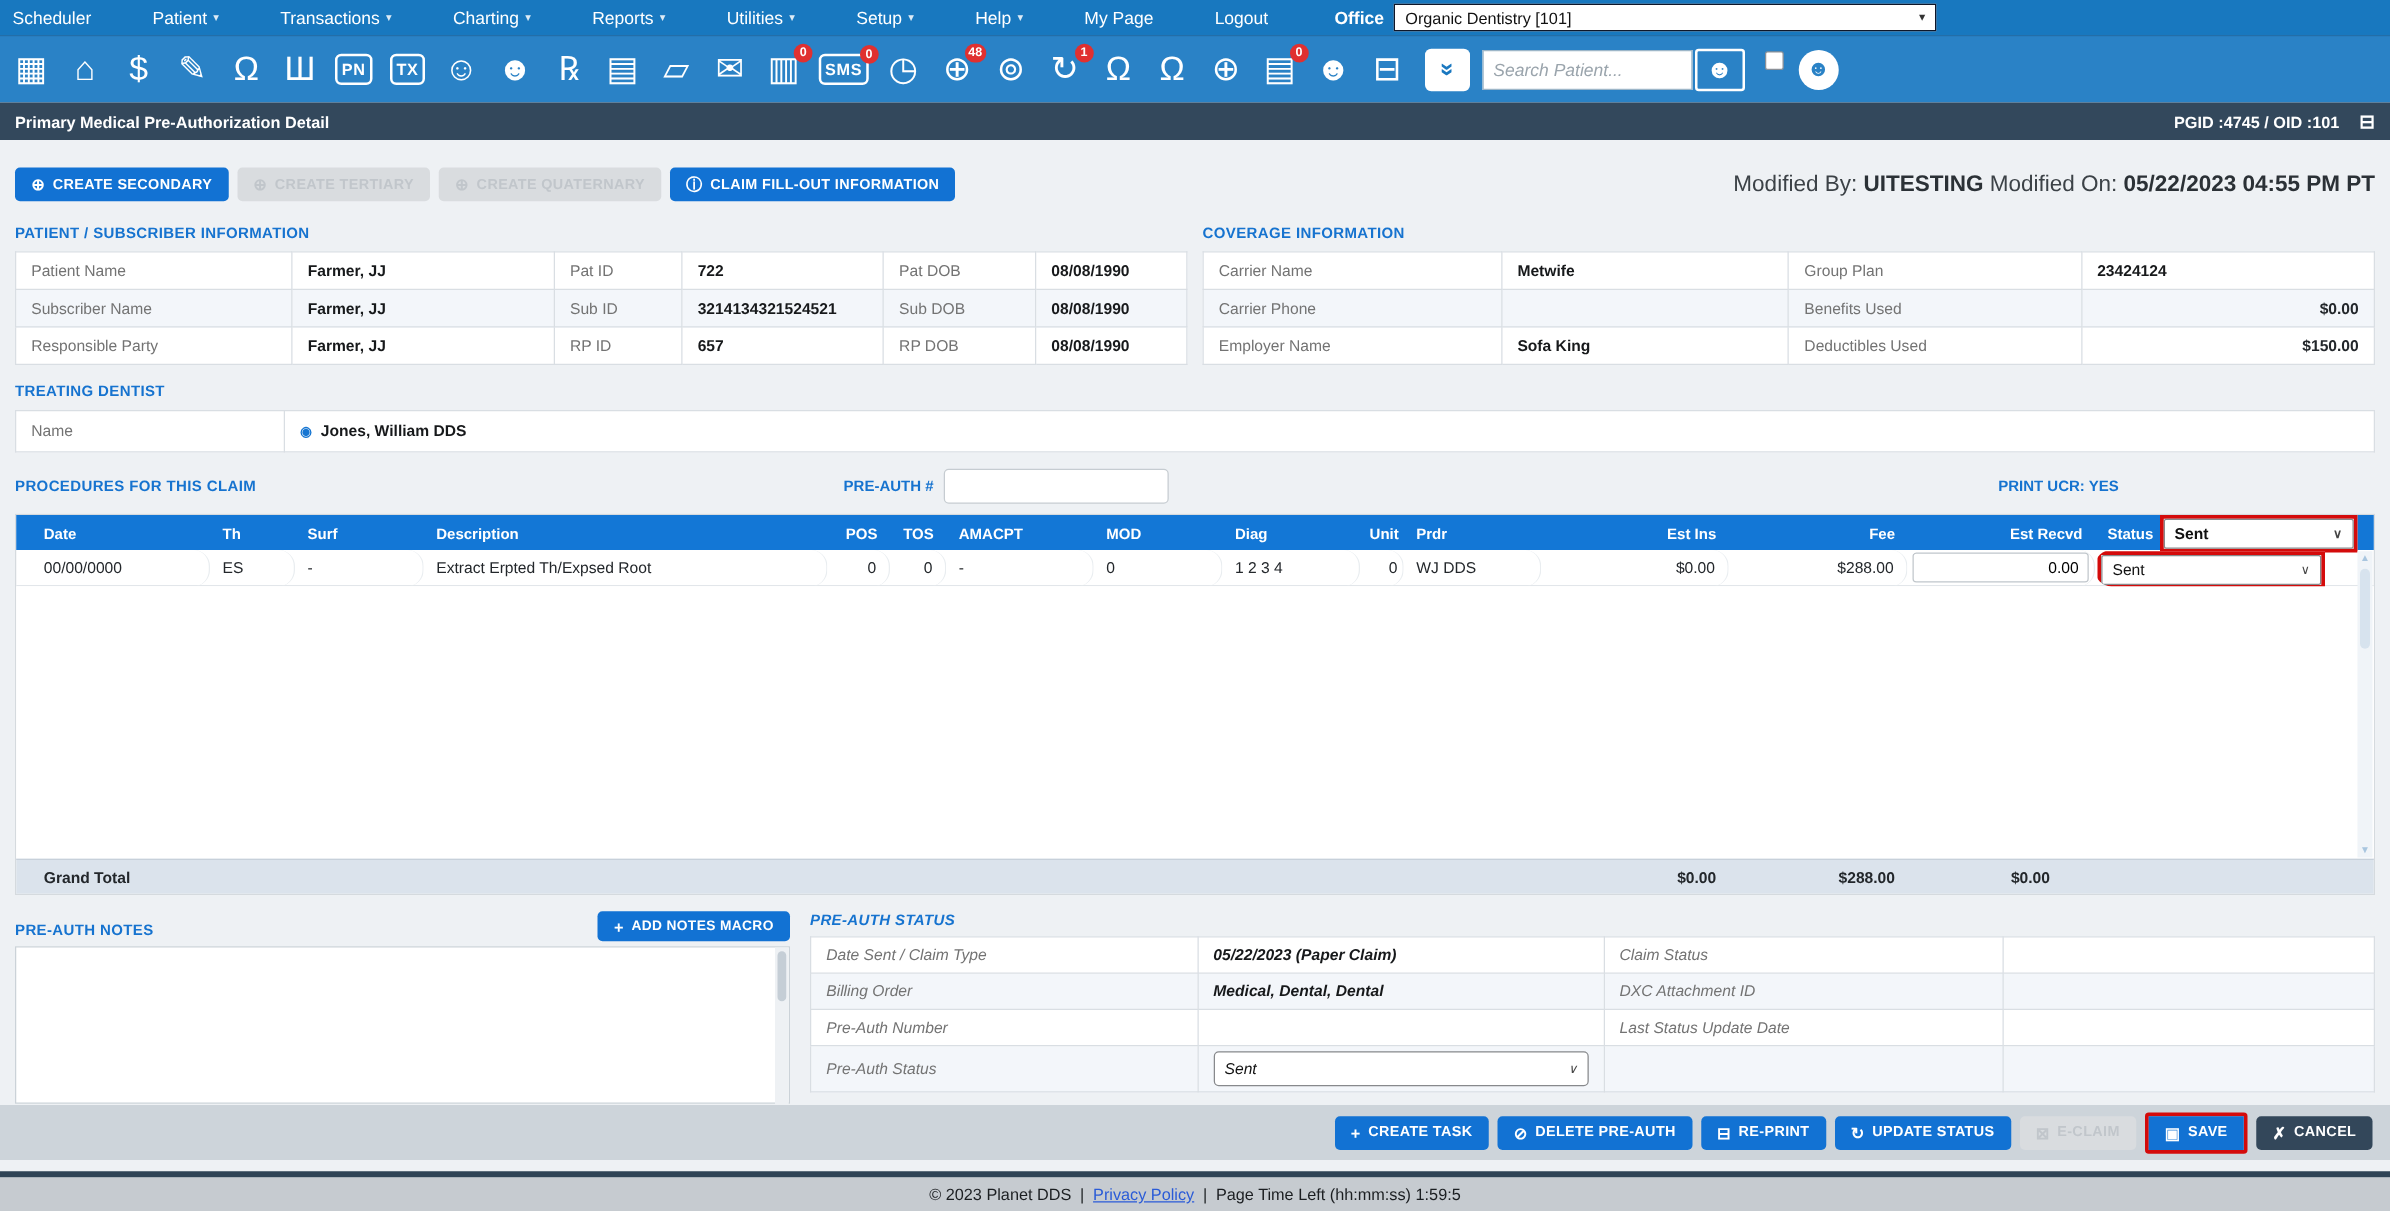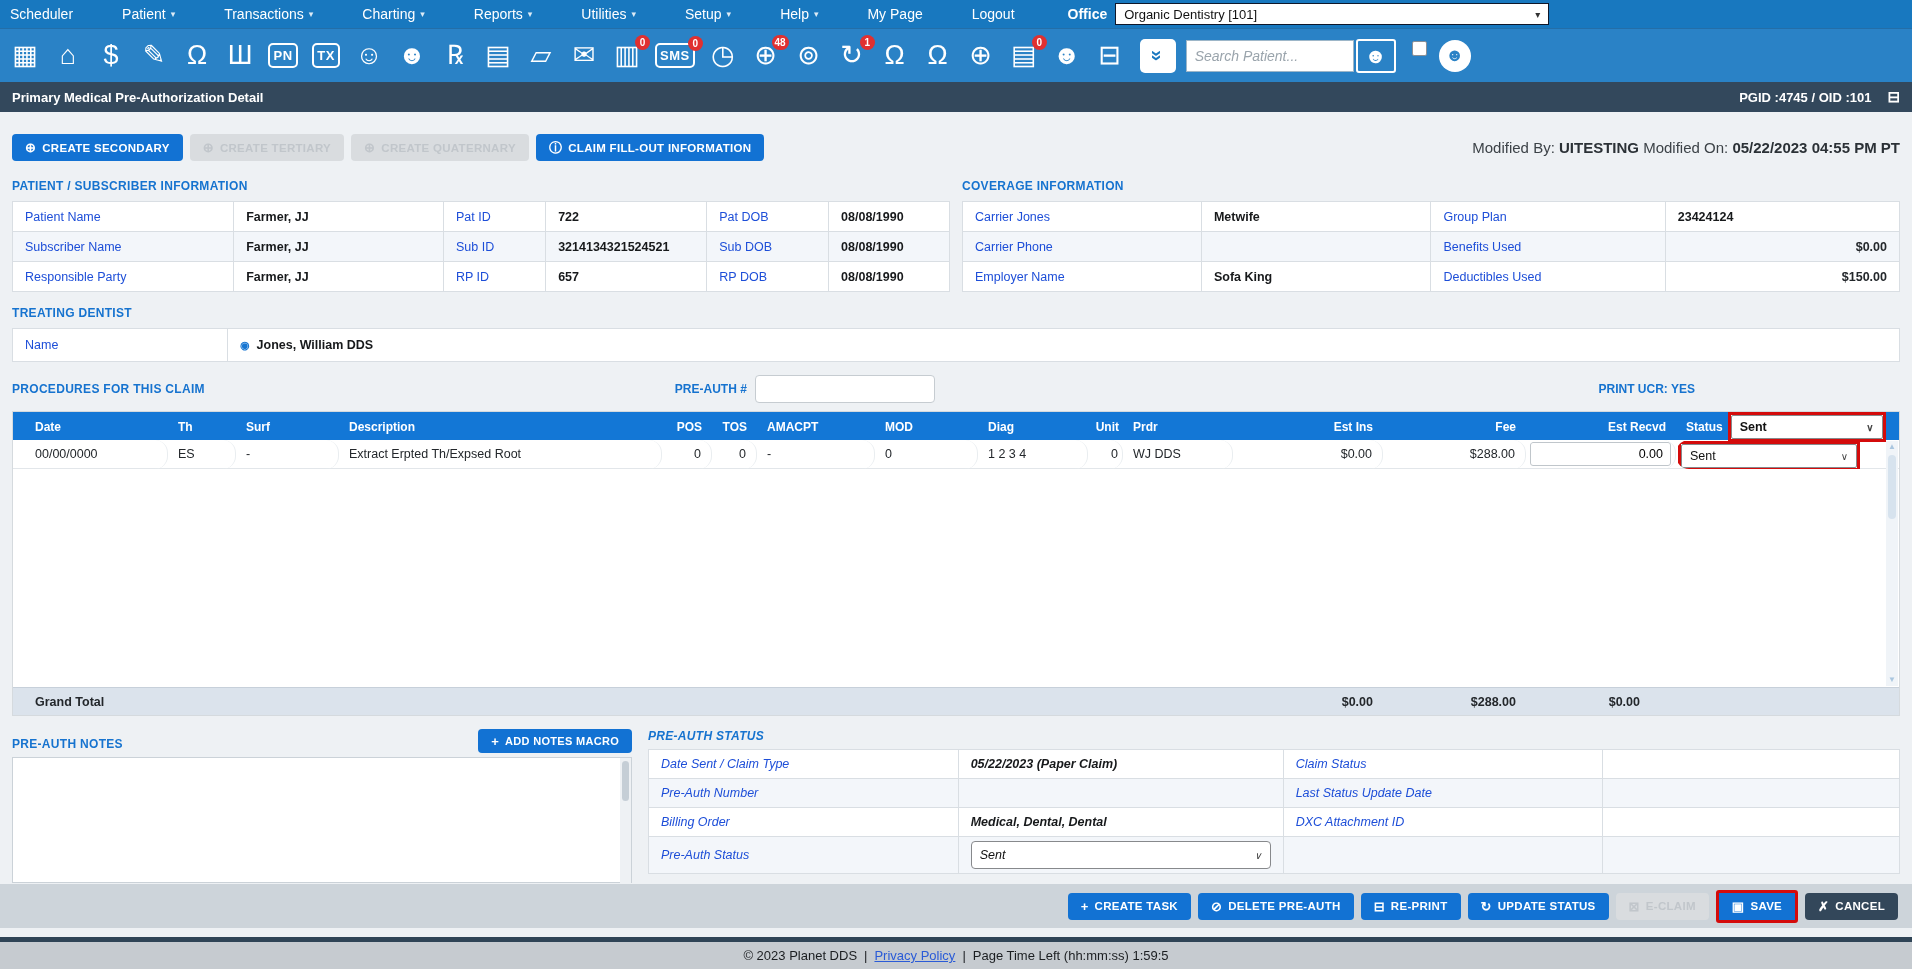--- a/index.html
+++ b/index.html
@@ -36,32 +36,32 @@
   .titlebar .tleft { font-weight:bold; font-size:13px; }
   .titlebar .tright { font-weight:bold; font-size:13px; display:flex; align-items:center; gap:16px; }
   .titlebar .printer { font-size:15px; cursor:pointer; }
 
   
   main { flex:1 1 auto; padding:0 12px; overflow:hidden; }
   .actions-row { margin-top:22px; display:flex; align-items:center; }
   .btn { height:27px; padding:0 13px; border:none; border-radius:4px; background:#1272d3; color:#fff; font-weight:bold; font-size:11.5px; letter-spacing:.3px; display:inline-flex; align-items:center; gap:6px; cursor:pointer; margin-right:7px; white-space:nowrap; font-family:"Liberation Sans",sans-serif; }
   .btn i { font-size:13px; }
   .btn.disabled { background:#d9dcdf; color:#c1c6cb; cursor:default; }
-  .modified { margin-left:auto; font-size:15px; color:#3c4247; }
+  .modified { margin-left:auto; font-size:18px; color:#3c4247; }
   .modified b { color:#2b3136; }
 
   h3.sect { color:#1673cf; font-size:12px; font-weight:bold; letter-spacing:.3px; margin-bottom:8px; white-space:nowrap; }
 
   .two-col { display:flex; gap:12px; margin-top:18px; }
   .col { flex:1 1 0; min-width:0; }
 
   table.info { width:100%; border-collapse:collapse; background:#fff; }
   table.info td { border:1px solid #d9dee3; height:30px; padding:0 12px; }
   table.info tr:nth-child(2) td { background:#f3f6fa; }
-  td.lbl { font-weight:normal; color:#1d4ed8; }
+  td.lbl { font-weight:normal; color:#737373; }
   td.val { font-weight:bold; color:#17191b; }
   td.money { font-weight:bold; text-align:right; }
 
   .dent-row { margin-top:14px; }
   table.dent { width:100%; border-collapse:collapse; background:#fff; }
   table.dent td { border:1px solid #d9dee3; height:33px; padding:0 12px; }
   .eye { color:#1776d2; font-size:11px; margin-right:7px; }
 
   .proc-head-row { margin-top:13px; display:flex; align-items:center; }
   .preauth-group { display:flex; align-items:center; margin-left:470px; }
@@ -350,21 +350,21 @@
         <h3 class="sect">COVERAGE INFORMATION</h3>
         <table class="info">
           <colgroup>
               <col style="width:25.5%">
               <col style="width:24.5%">
               <col style="width:25%">
               <col style="width:25%">
             </colgroup>
           <tbody>
               <tr>
-            <td class="lbl">Carrier Jones</td>
+            <td class="lbl">Carrier Name</td>
                 <td class="val">Metwife</td>
             <td class="lbl">Group Plan</td>
                 <td class="val">23424124</td>
           </tr>
           <tr>
             <td class="lbl">Carrier Phone</td>
                 <td class="val"></td>
             <td class="lbl">Benefits Used</td>
                 <td class="money">$0.00</td>
           </tr>
@@ -497,29 +497,29 @@
               <col style="width:24.1%">
             </colgroup>
           <tbody>
               <tr>
             <td class="lbl">Date Sent / Claim Type</td>
                 <td class="val">05/22/2023 (Paper Claim)</td>
             <td class="lbl">Claim Status</td>
                 <td class="val"></td>
           </tr>
           <tr>
+            <td class="lbl">Billing Order</td>
+                <td class="val">Medical, Dental, Dental</td>
+            <td class="lbl">DXC Attachment ID</td>
+                <td class="val"></td>
+          </tr>
+          <tr>
             <td class="lbl">Pre-Auth Number</td>
                 <td class="val"></td>
             <td class="lbl">Last Status Update Date</td>
-                <td class="val"></td>
-          </tr>
-          <tr>
-            <td class="lbl">Billing Order</td>
-                <td class="val">Medical, Dental, Dental</td>
-            <td class="lbl">DXC Attachment ID</td>
                 <td class="val"></td>
           </tr>
           <tr>
             <td class="lbl">Pre-Auth Status</td>
             <td>
               <span class="fsel psel">
                     <span>Sent</span>
                     <span class="ch">∨</span>
                   </span>
             </td>

